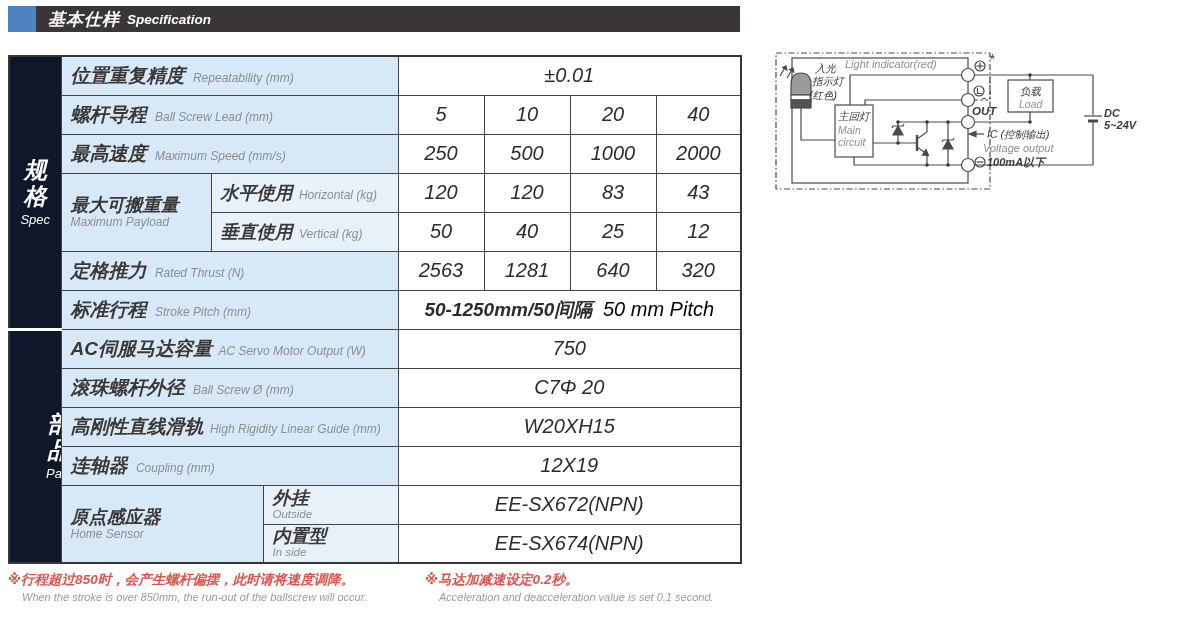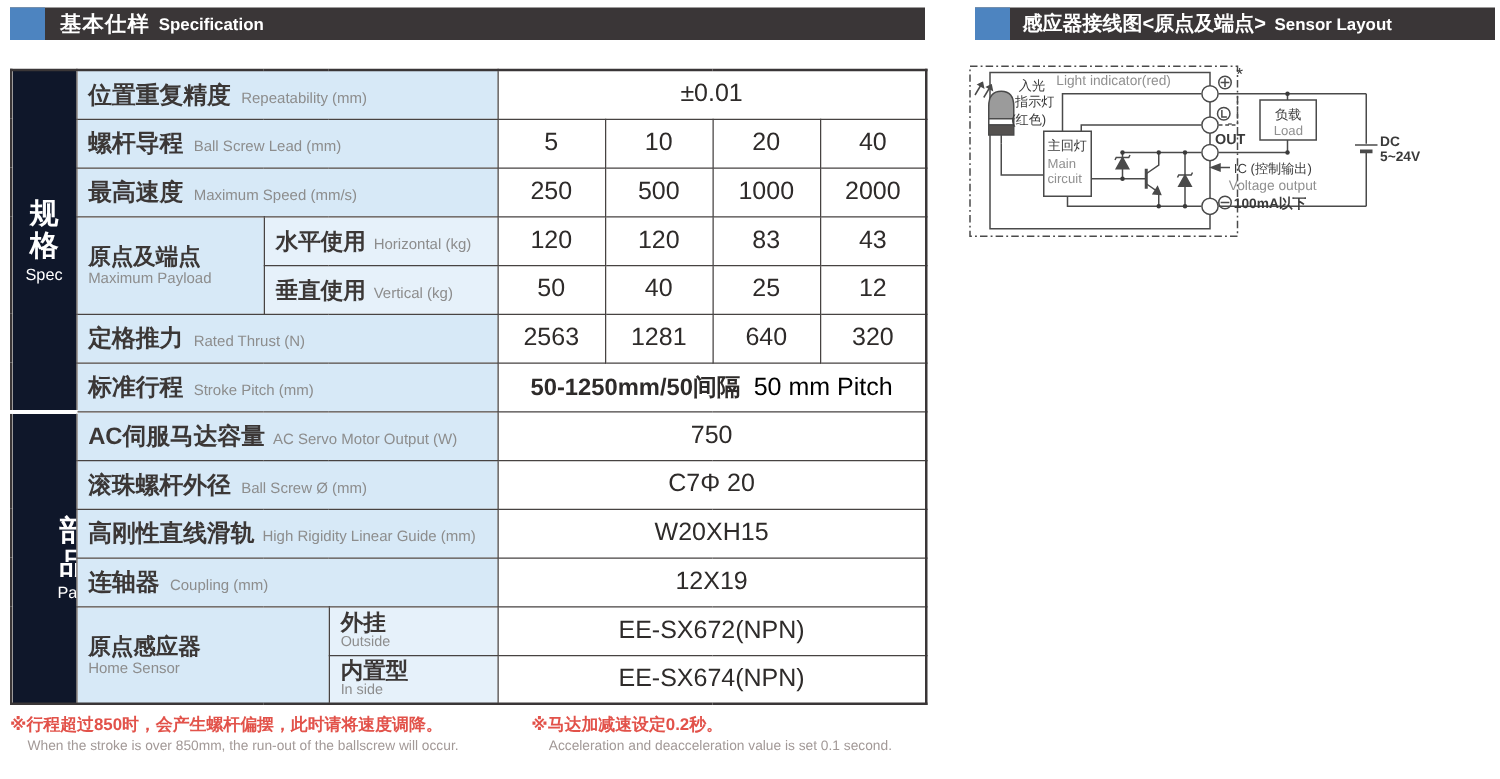--- a/index.html
+++ b/index.html
@@ -1,18 +1,18 @@
 <!DOCTYPE html>
 <html><head>
 <meta charset="utf-8">
 <style>
   * { margin:0; padding:0; box-sizing:border-box; }
   html,body { background:#ffffff; }
   body { font-family:"Liberation Sans","DejaVu Sans",sans-serif; }
-  .page { position:relative; width:1200px; height:623px; background:#ffffff; overflow:hidden; }
+  .page { position:relative; width:1200px; height:623px; background:#ffffff; overflow:hidden;font-style:italic; }
 
   
   .hbar { position:absolute; top:6px; height:26px; background:#3a3637; display:flex; align-items:center; }
   .hbar .sq { width:28px; height:26px; background:#4d84c0; flex:0 0 28px; }
   .hbar .hcn { color:#ffffff; font-size:17px; font-weight:bold; margin-left:12px; letter-spacing:1px; white-space:nowrap; }
   .hbar .hen { color:#ffffff; font-size:13.5px; font-weight:bold; margin-left:7px; white-space:nowrap; }
 
   
   table.spec { position:absolute; left:8px; top:55px; width:732px; border-collapse:collapse; table-layout:fixed; border:2px solid #3a3637; }
   table.spec td { border:1.5px solid #474342; height:39px; vertical-align:middle; overflow:hidden; }
@@ -45,25 +45,20 @@
 <body>
 
 <div class="page">
 
   <div class="hbar" style="left:8px;width:732px;">
     <div class="sq"></div>
     <span class="hcn">基本仕样</span>
     <span class="hen">Specification</span>
   </div>
 
-  <div class="hbar" style="left:780px;width:416px;">
-    <div class="sq"></div>
-    <span class="hcn" style="font-size:16px;margin-left:10px;letter-spacing:0;">感应器接线图&lt;原点及端点&gt;</span>
-    <span class="hen">Sensor Layout</span>
-  </div>
 
   <table class="spec">
     <colgroup>
       <col style="width:52px">
         <col style="width:150px">
         <col style="width:52px">
         <col style="width:135px">
       <col style="width:86px">
         <col style="width:86px">
         <col style="width:86px">
@@ -96,21 +91,21 @@
         <span class="cn">最高速度</span>
         <span class="en">Maximum Speed (mm/s)</span>
       </td>
       <td class="vc">250</td>
       <td class="vc">500</td>
       <td class="vc">1000</td>
       <td class="vc">2000</td>
     </tr>
     <tr>
       <td class="lc" rowspan="2">
-        <span class="cnb">原点及端点</span>
+        <span class="cnb">最大可搬重量</span>
         <span class="enb">Maximum Payload</span>
       </td>
       <td class="slc" colspan="2">
         <span class="cns">水平使用</span>
         <span class="en" style="margin-left:2px">Horizontal (kg)</span>
       </td>
       <td class="vc">120</td>
       <td class="vc">120</td>
       <td class="vc">83</td>
       <td class="vc">43</td>

